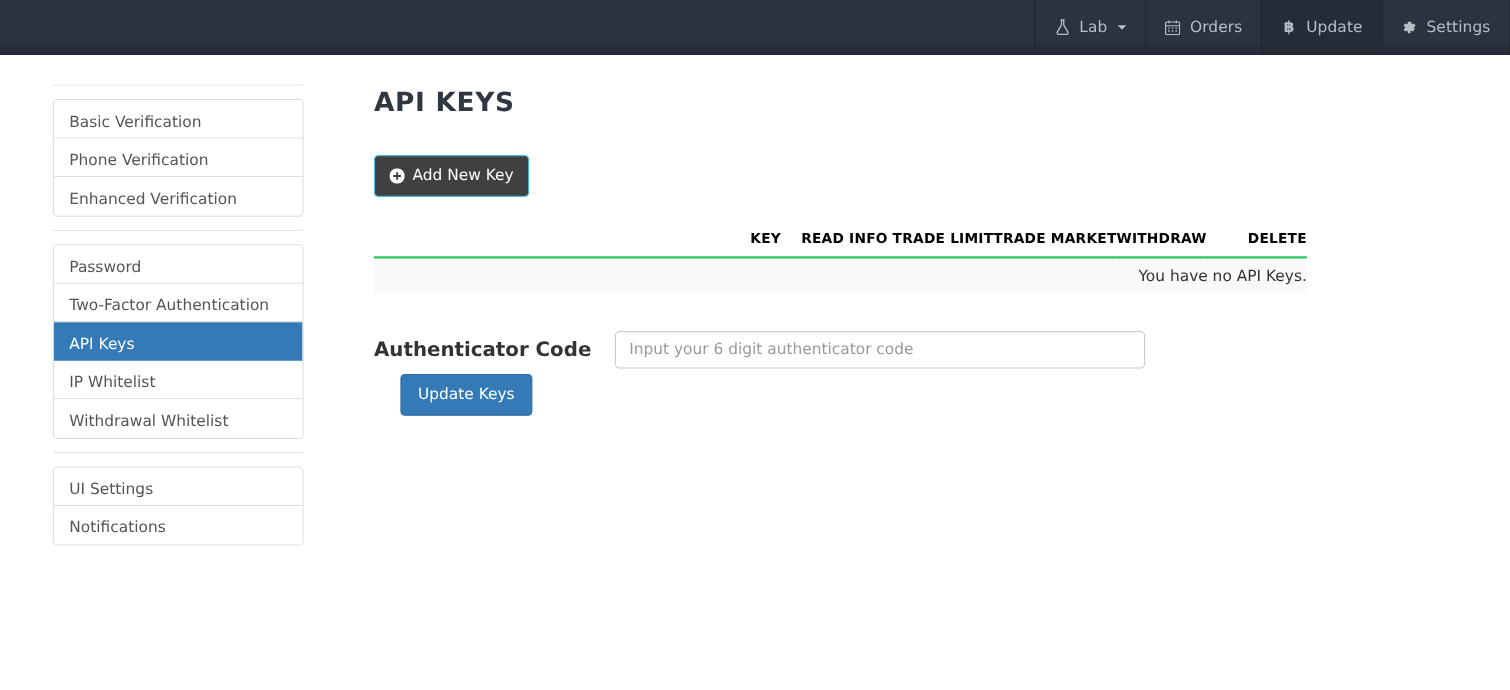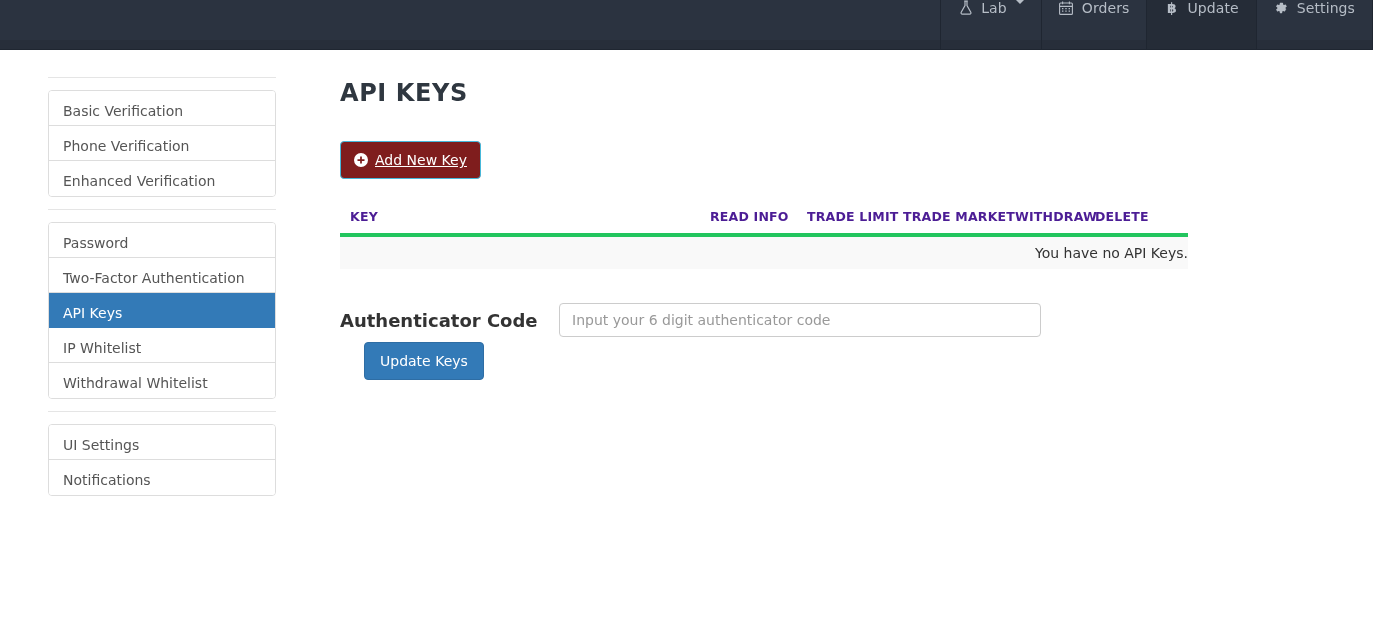--- a/index.html
+++ b/index.html
@@ -30,20 +30,21 @@
   }
   .nav-items {
     display: flex;
     align-items: stretch;
     height: 49px;
     position: relative;
     z-index: 2;
   }
   .nav-item {
     display: flex;
+    align-items: center;
     gap: 8px;
     padding: 0 17px;
     color: #b6bdc6;
     font-size: 14px;
     border-left: 1px solid #1f2631;
     cursor: pointer;
     white-space: nowrap;
     letter-spacing: .1px;
   }
   .nav-item:last-child { border-right: 1px solid #1f2631; }
@@ -127,24 +128,23 @@
     gap: 7px;
     border: 1px solid transparent;
     border-radius: 4px;
     font-size: 14px;
     padding: 8px 13px;
     cursor: pointer;
     line-height: 1.43;
     font-family: inherit;
   }
   .btn-info {
-    background: #7f1d1d;
+    background: #404040;
     border-color: #46b8da;
     color: #fff;
-    text-decoration: underline;
   }
   .btn-primary {
     background: #337ab7;
     border-color: #2e6da4;
     color: #fff;
     padding: 8px 15px;
   }
   .plus-circle {
     width: 14px; height: 14px;
     display: inline-flex;
@@ -152,26 +152,26 @@
     justify-content: center;
   }
 
   table.keys {
     width: 848px;
     border-collapse: collapse;
     margin-top: 22px;
     table-layout: fixed;
   }
   table.keys th {
-    text-align: left;
+    text-align: right;
     font-size: 12.5px;
     font-weight: bold;
-    color: #4c1d95;
+    color: #000000;
     padding: 8px 0 9px 0;
-    border-bottom: 4px solid #22c55e;
+    border-bottom: 2px solid #22c55e;
     letter-spacing: .2px;
     text-transform: uppercase;
     white-space: nowrap;
   }
   table.keys td {
     background: #f9f9f9;
     font-size: 14px;
     color: #333;
     padding: 8px 0;
     border-top: 1px solid #ddd;

